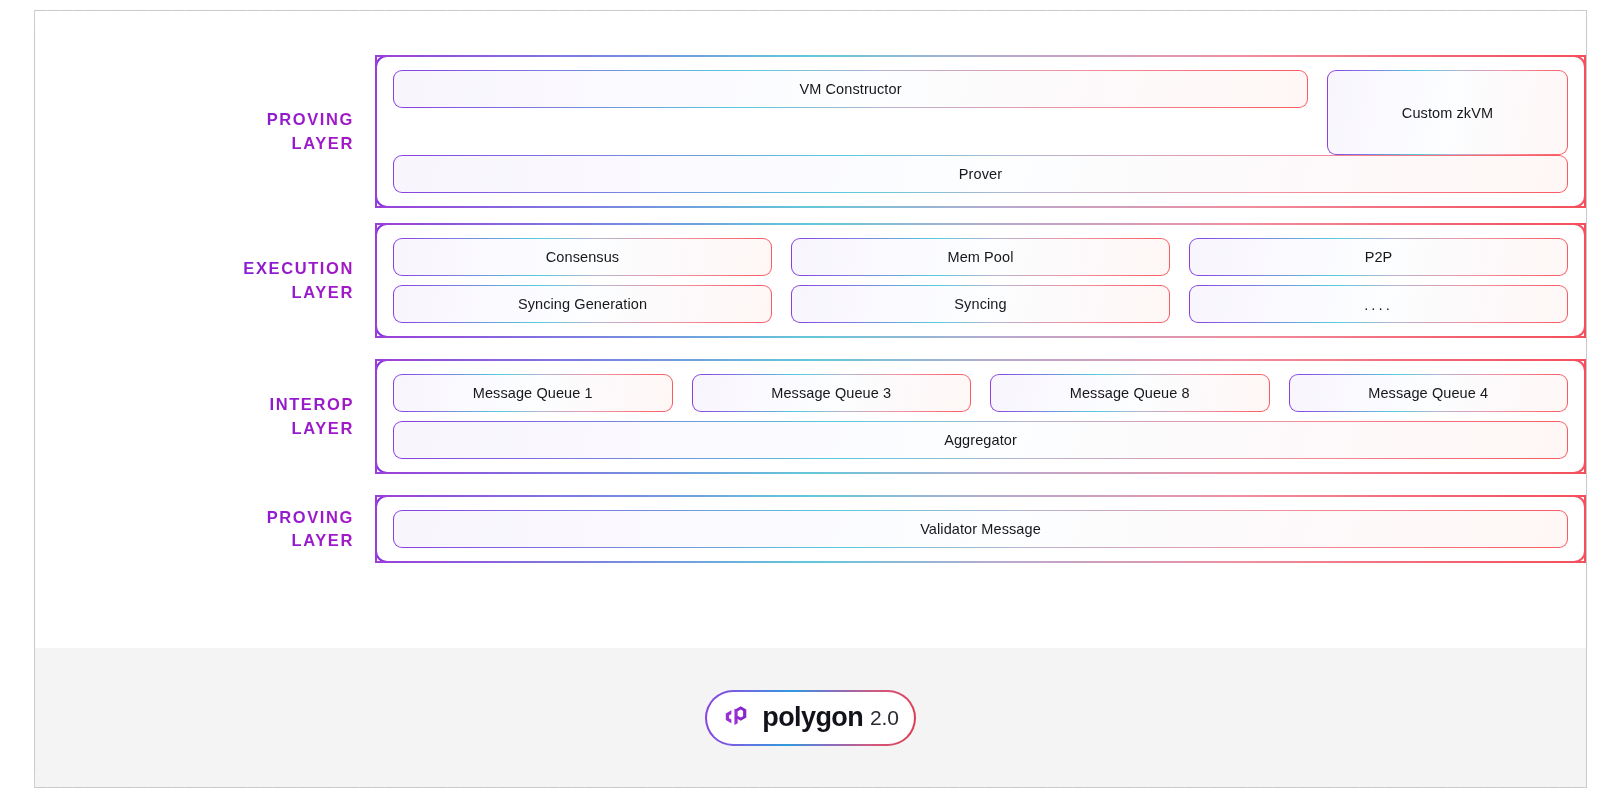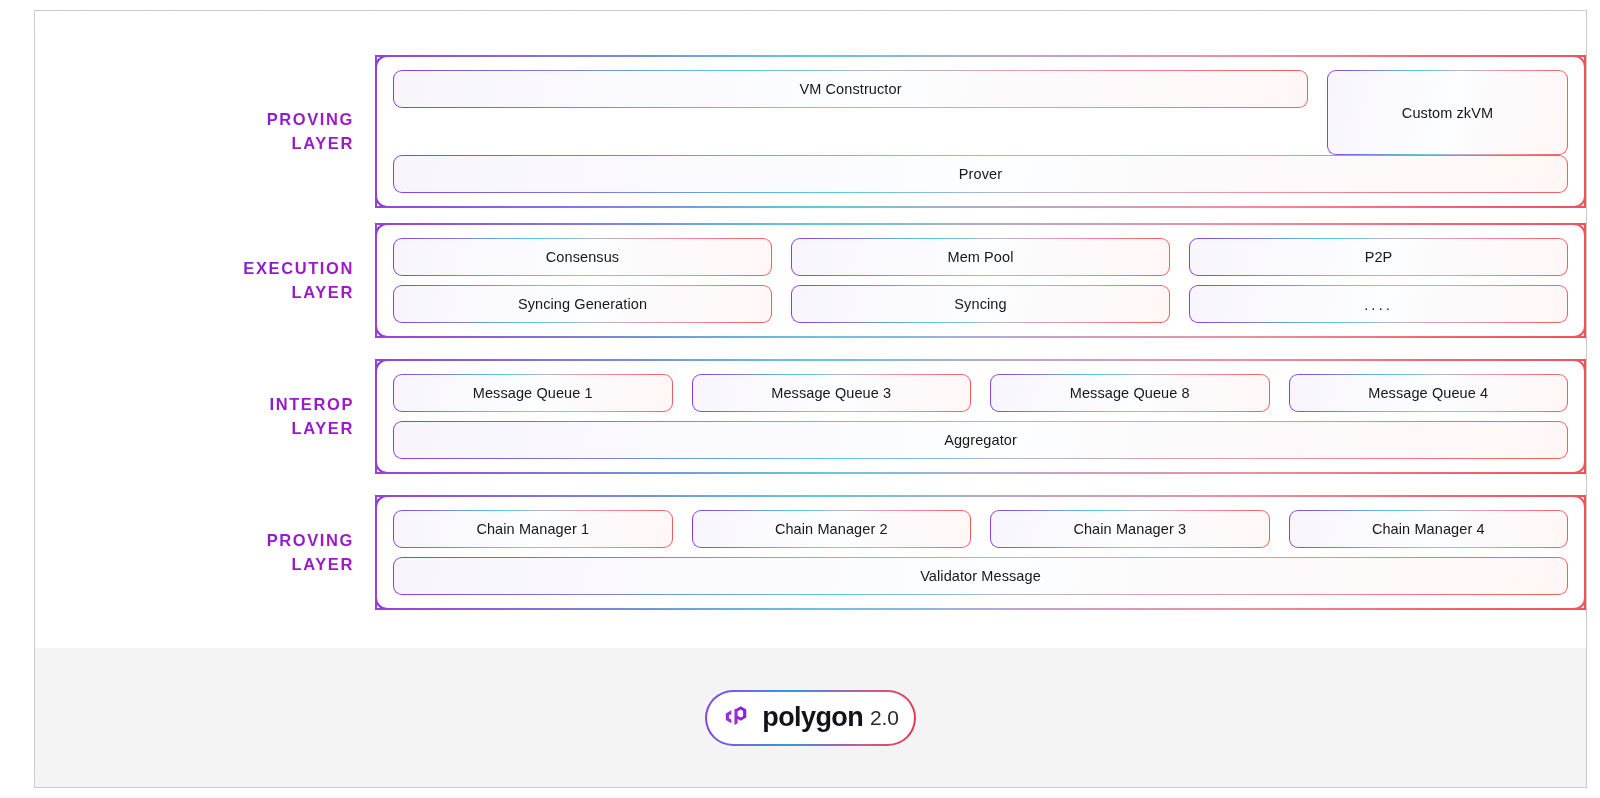--- a/index.html
+++ b/index.html
@@ -513,26 +513,20 @@
             <div class="cell">Aggregator</div>
           </div>
         </div>
       </div>
 
       <div class="layer-row" style="top:484px;">
         <div class="layer-label">PROVING
 LAYER</div>
         <div class="group">
           <div class="cell-row">
-            <div class="cell">Chain Manager 1</div>
-            <div class="cell">Chain Manager 2</div>
-            <div class="cell">Chain Manager 3</div>
-            <div class="cell">Chain Manager 4</div>
-          </div>
-          <div class="cell-row">
             <div class="cell">Validator Message</div>
           </div>
         </div>
       </div>
 
     </div>
 
     <div class="footer">
       <div class="logo-pill">
         <svg class="logo-mark" viewBox="0 0 34 30">

